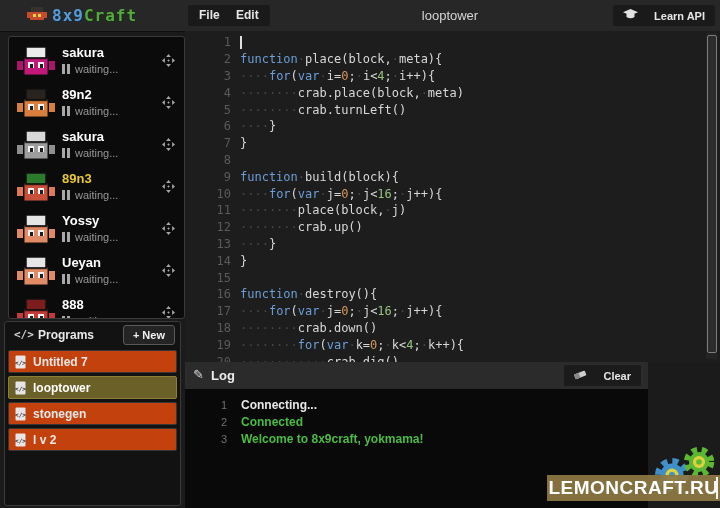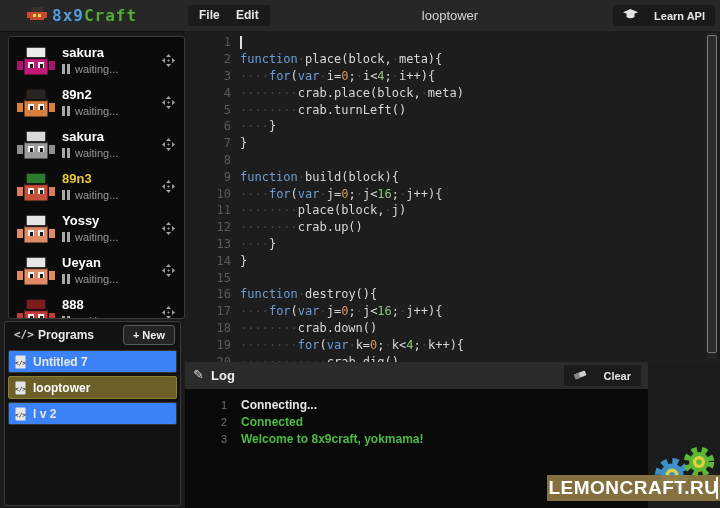--- a/index.html
+++ b/index.html
@@ -34,21 +34,21 @@
 
   .prog-panel{position:absolute;left:4px;top:321px;width:175px;height:183px;background:#121212;
               border:1px solid #3a3a3a;border-radius:3px;overflow:hidden;}
   .prog-head{position:relative;height:27px;}
   .prog-code-ic{position:absolute;left:9px;top:6px;color:#cfcfcf;font-size:11px;font-weight:bold;
                 font-family:"DejaVu Sans Mono",monospace;}
   .prog-title{position:absolute;left:33px;top:6px;color:#e8e8e8;font-size:12px;font-weight:bold;}
   .new-btn{position:absolute;right:5px;top:3px;height:18px;line-height:18px;background:#242424;border:1px solid #5a5a5a;
            border-radius:3px;color:#f0f0f0;font-size:11px;font-weight:bold;padding:0 9px;}
   .prog-items{padding:1px 3px 0 3px;}
-  .prog-item{height:21px;margin-bottom:3px;background:#3b82f6;border:1px solid #363636;border-radius:2px;
+  .prog-item{height:21px;margin-bottom:3px;background:#c2410c;border:1px solid #363636;border-radius:2px;
              display:flex;align-items:center;gap:7px;padding-left:6px;color:#e8e8e8;font-size:12px;font-weight:bold;}
   .prog-item.sel{background:#6b6128;border-color:#8d8034;color:#ffffff;}
 
   
   .editor{position:absolute;left:185px;top:31px;width:535px;height:331px;background:#1d1d1d;overflow:hidden;}
   .code-lines{position:absolute;left:0;top:3px;width:100%;}
   .code-line{display:flex;height:16.8px;align-items:center;font-family:"DejaVu Sans Mono",monospace;font-size:12px;white-space:pre;}
   .ln{width:46px;text-align:right;padding-right:9px;color:#5a5a5a;flex:none;}
   .tk-k{color:#6c9ed8;} .tk-p{color:#d8d8d8;} .tk-w{color:#474747;} .tk-g{color:#93c47d;} .tk-o{color:#d6985c;}
   .caret{display:inline-block;width:2px;height:13px;background:#e0e0e0;vertical-align:middle;}
@@ -312,20 +312,29 @@
           </span>
           <span>looptower</span>
         </div>
         <div class="prog-item">
           <span style="display:inline-flex">
             <svg width="11" height="14" viewBox="0 0 11 14">
   <rect x="0.5" y="0.5" width="10" height="13" rx="1" fill="#e6e6e6"></rect>
   <text x="5.5" y="9.5" font-size="6" fill="#2c2c2c" text-anchor="middle" font-family="DejaVu Sans Mono,monospace">&lt;/&gt;</text>
             </svg>
           </span>
+          <span>stonegen</span>
+        </div>
+        <div class="prog-item">
+          <span style="display:inline-flex">
+            <svg width="11" height="14" viewBox="0 0 11 14">
+  <rect x="0.5" y="0.5" width="10" height="13" rx="1" fill="#e6e6e6"></rect>
+  <text x="5.5" y="9.5" font-size="6" fill="#2c2c2c" text-anchor="middle" font-family="DejaVu Sans Mono,monospace">&lt;/&gt;</text>
+            </svg>
+          </span>
           <span>l v 2</span>
         </div>
       </div>
   </div>
 
   <div class="editor">
     <div class="code-lines">
         <div class="code-line"><span class="ln">1</span><span class="caret"></span></div>
         <div class="code-line"><span class="ln">2</span><span class="tk-k">function</span><span class="tk-w">·</span><span class="tk-p">place(block,</span><span class="tk-w">·</span><span class="tk-p">meta){</span></div>
         <div class="code-line"><span class="ln">3</span><span class="tk-w">····</span><span class="tk-k">for</span><span class="tk-p">(</span><span class="tk-k">var</span><span class="tk-w">·</span><span class="tk-p">i=</span><span class="tk-o">0</span><span class="tk-p">;</span><span class="tk-w">·</span><span class="tk-p">i&lt;</span><span class="tk-g">4</span><span class="tk-p">;</span><span class="tk-w">·</span><span class="tk-p">i++){</span></div>

